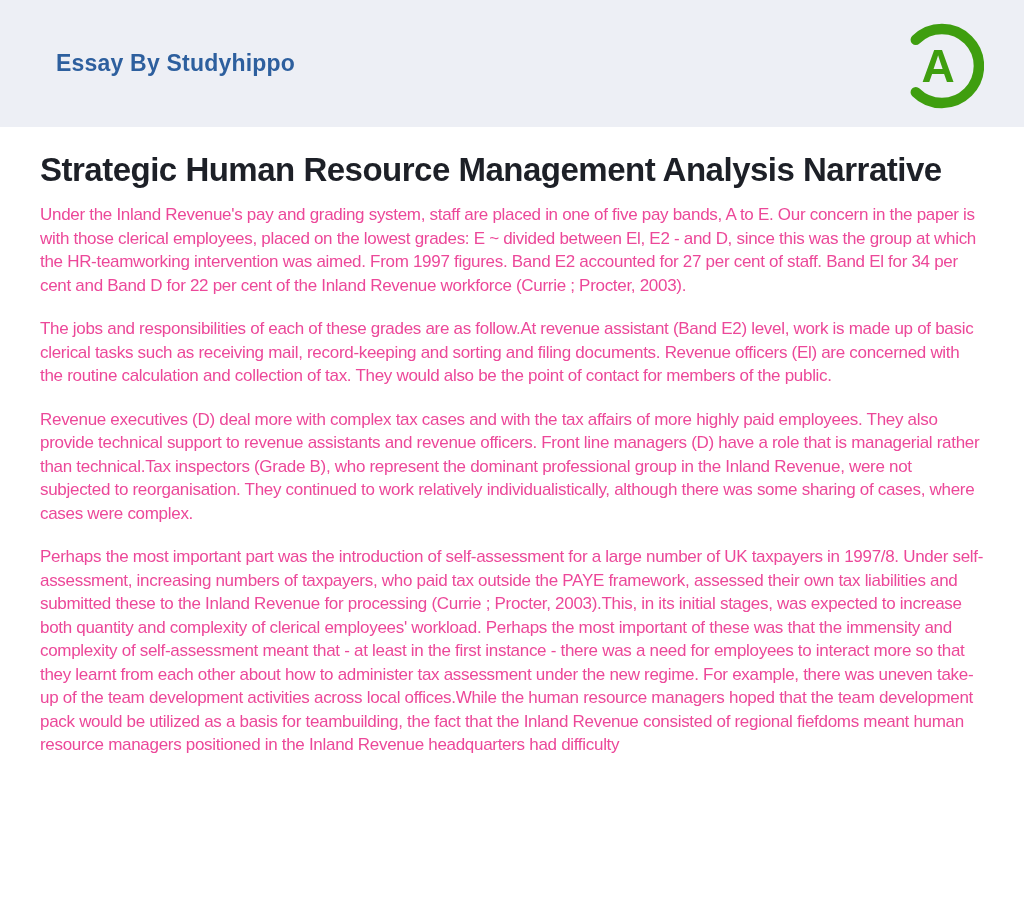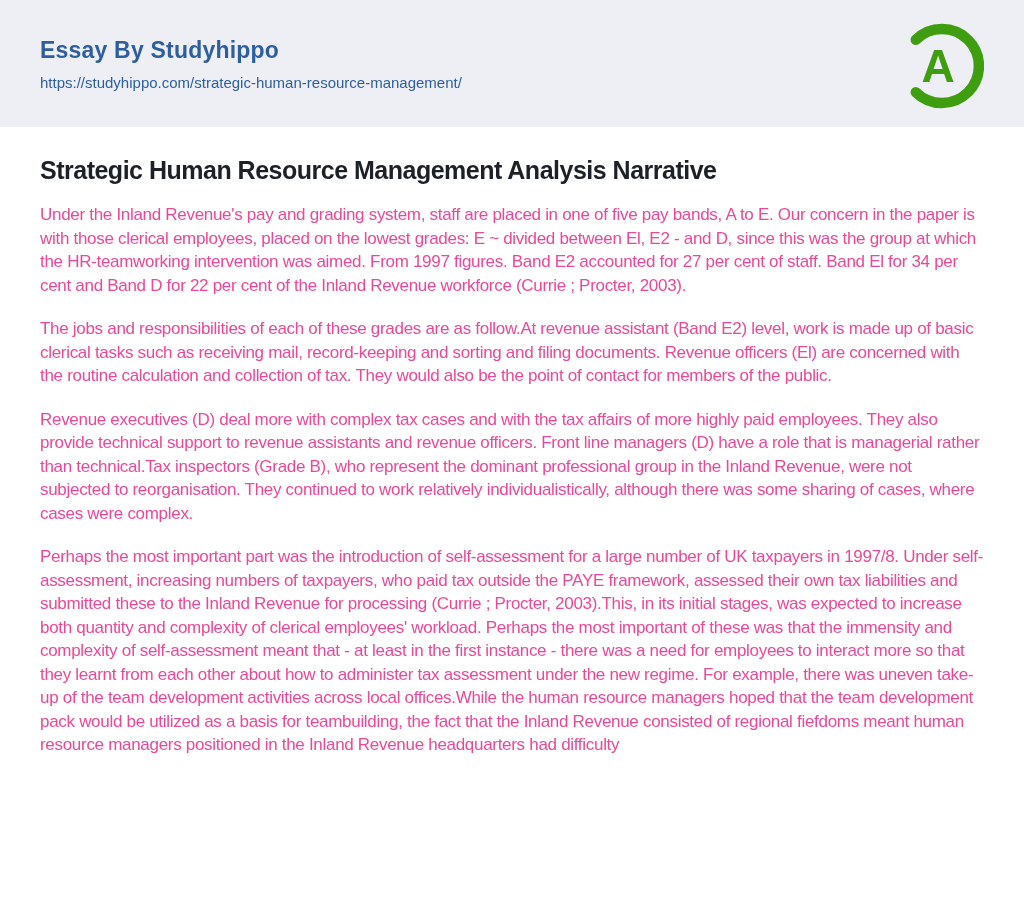--- a/index.html
+++ b/index.html
@@ -15,41 +15,41 @@
   }
   .header {
     width: 100%;
     height: 127px;
     background: #edeff5;
     display: flex;
     align-items: center;
     justify-content: space-between;
     padding: 0 40px;
   }
-  .header-text { display: flex; flex-direction: column; gap: 10px; }
+  .header-text { display: flex; flex-direction: row; gap: 10px; margin-left: 16px; }
   .site-name {
     color: #2d5f9e;
     font-size: 23px;
     font-weight: 700;
     letter-spacing: 0.2px;
   }
   .site-url {
     color: #2d5f9e;
     font-size: 15px;
     font-weight: 400;
     text-decoration: none;
     cursor: pointer;
   }
   .logo { width: 92px; height: 92px; margin-top: 4px; }
   .content {
     padding: 24px 40px 0 40px;
   }
   .title {
     color: #1d2027;
-    font-size: 25px;
+    font-size: 33px;
     line-height: 38px;
     font-weight: 700;
     letter-spacing: -0.5px;
     margin-bottom: 14px;
     max-width: 950px;
   }
   .para {
     color: #ec4899;
     font-size: 17px;
     line-height: 23.5px;
@@ -59,21 +59,20 @@
   }
 </style>
 </head>
 <body>
 
 <div class="page">
 
   <header class="header">
     <div class="header-text">
       <div class="site-name">Essay By Studyhippo</div>
-      <a class="site-url">https://studyhippo.com/strategic-human-resource-management/</a>
     </div>
     <div class="logo">
       <svg width="92" height="92" viewBox="0 0 92 92" aria-hidden="true">
         <path d="M 23.8 19.8 A 37 37 0 1 1 23.8 72.2" fill="none" stroke="#3f9e0f" stroke-width="10.5" stroke-linecap="round"></path>
         <text x="46" y="62" text-anchor="middle" font-family="Liberation Sans, DejaVu Sans, sans-serif" font-size="46" font-weight="600" fill="#3f9e0f">A</text>
       </svg>
     </div>
   </header>
 
   <main class="content">

